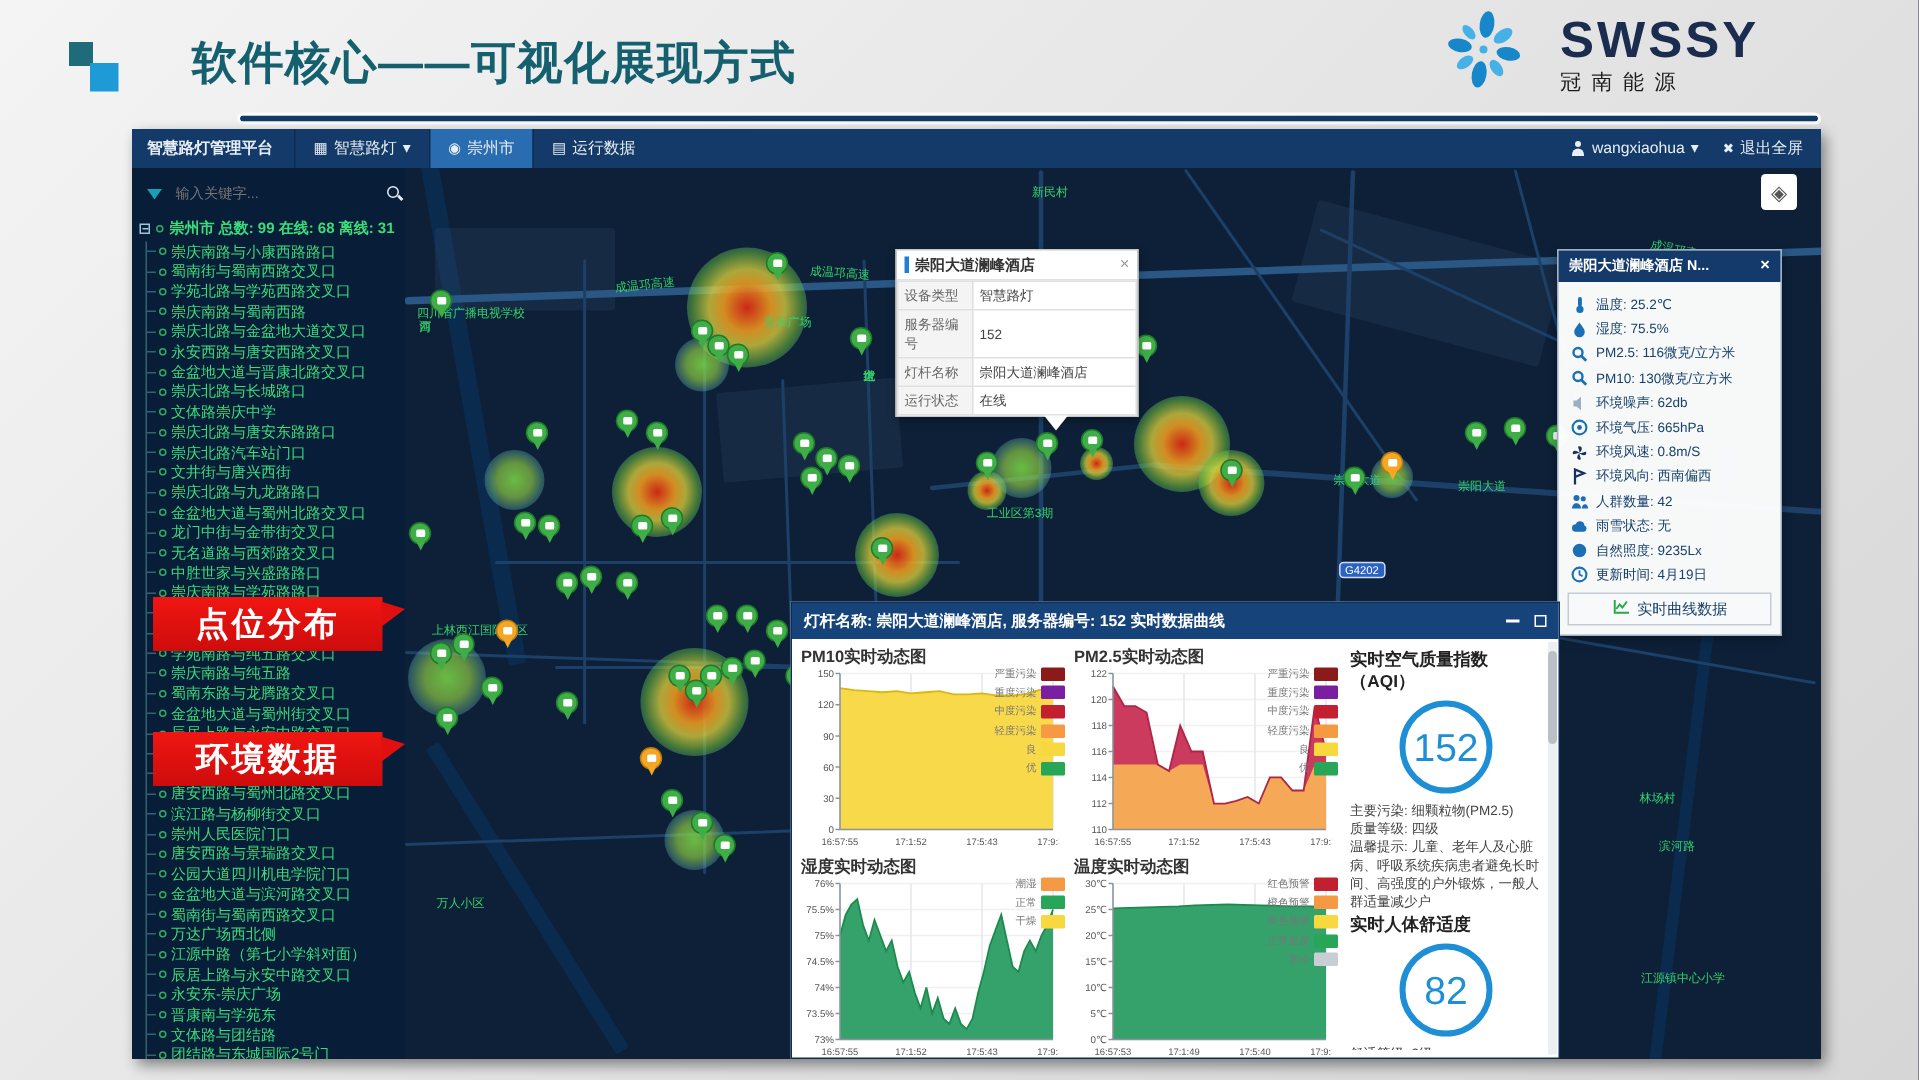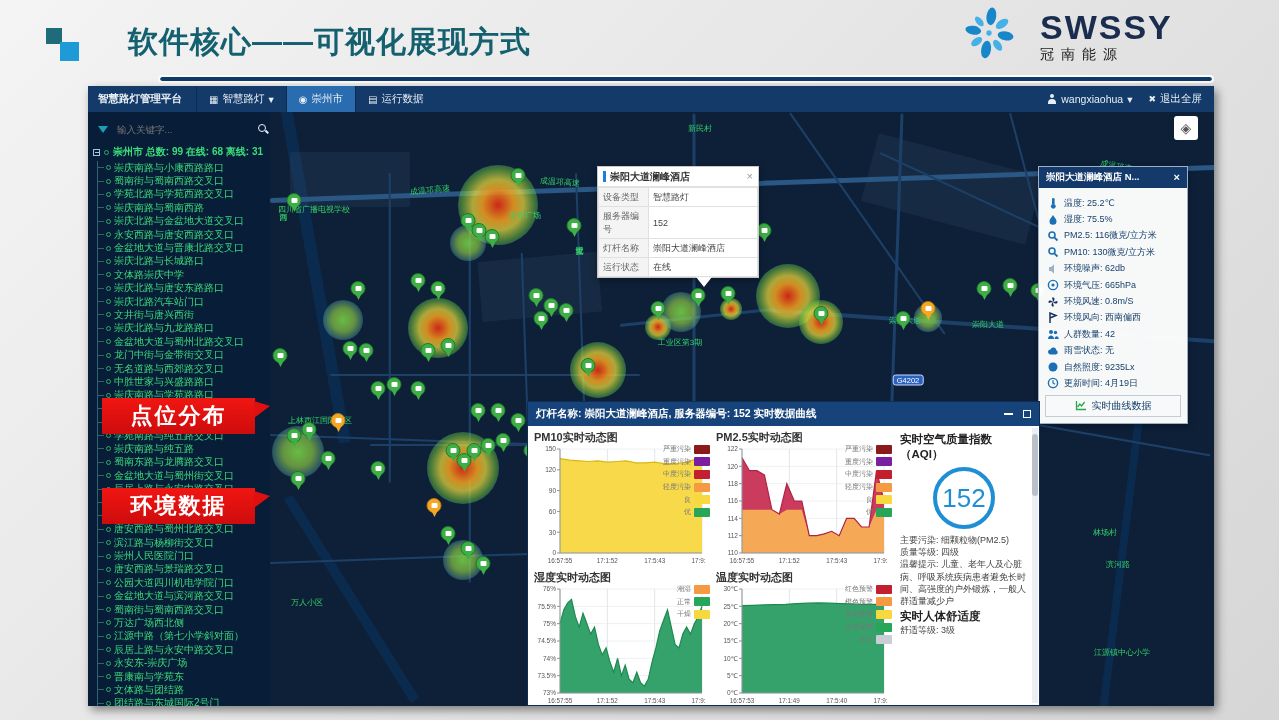--- a/index.html
+++ b/index.html
@@ -958,20 +958,23 @@
         <div class="aqi-title">实时空气质量指数（AQI）</div>
         <div class="circle">
             <span>152</span>
           </div>
         <div class="aqi-lines" id="aqilines">
             <div>主要污染: 细颗粒物(PM2.5)</div>
             <div>质量等级: 四级</div>
             <div>温馨提示: 儿童、老年人及心脏病、呼吸系统疾病患者避免长时间、高强度的户外锻炼，一般人群适量减少户</div>
           </div>
         <div class="comfort-title">实时人体舒适度</div>
+        <div class="circle">
+            <span>82</span>
+          </div>
         <div class="aqi-lines" id="comfortlines">
             <div>舒适等级: 3级</div>
           </div>
       </div>
       <div class="vscroll">
           <div class="thumb"></div>
         </div>
     </div>
   </div>
 </div>

